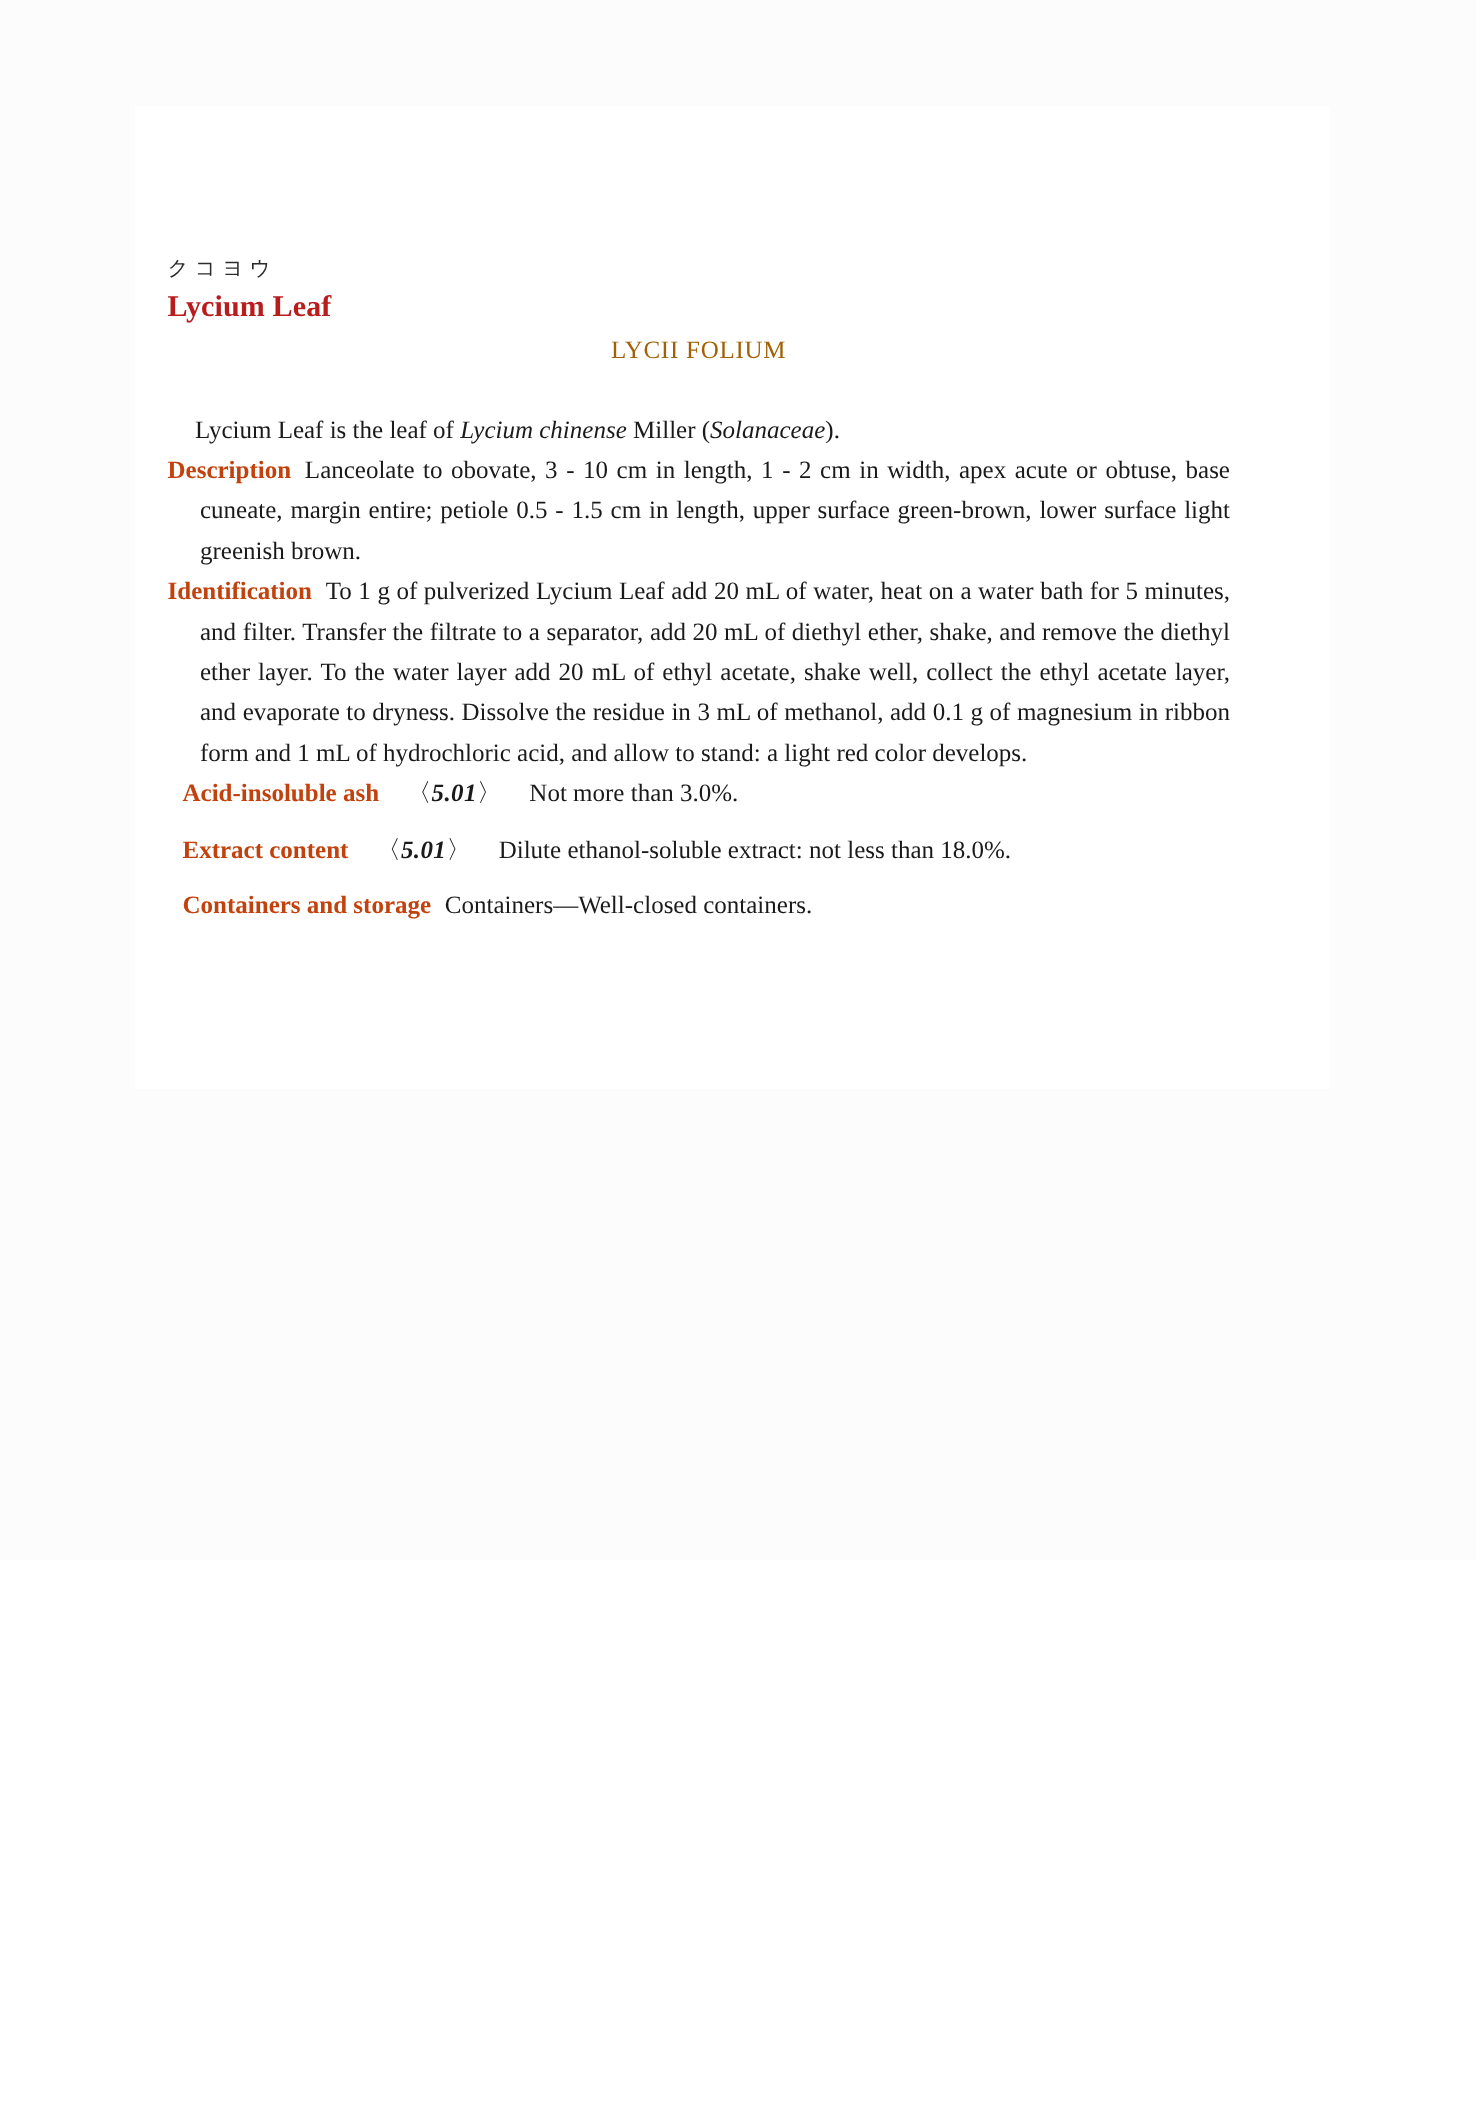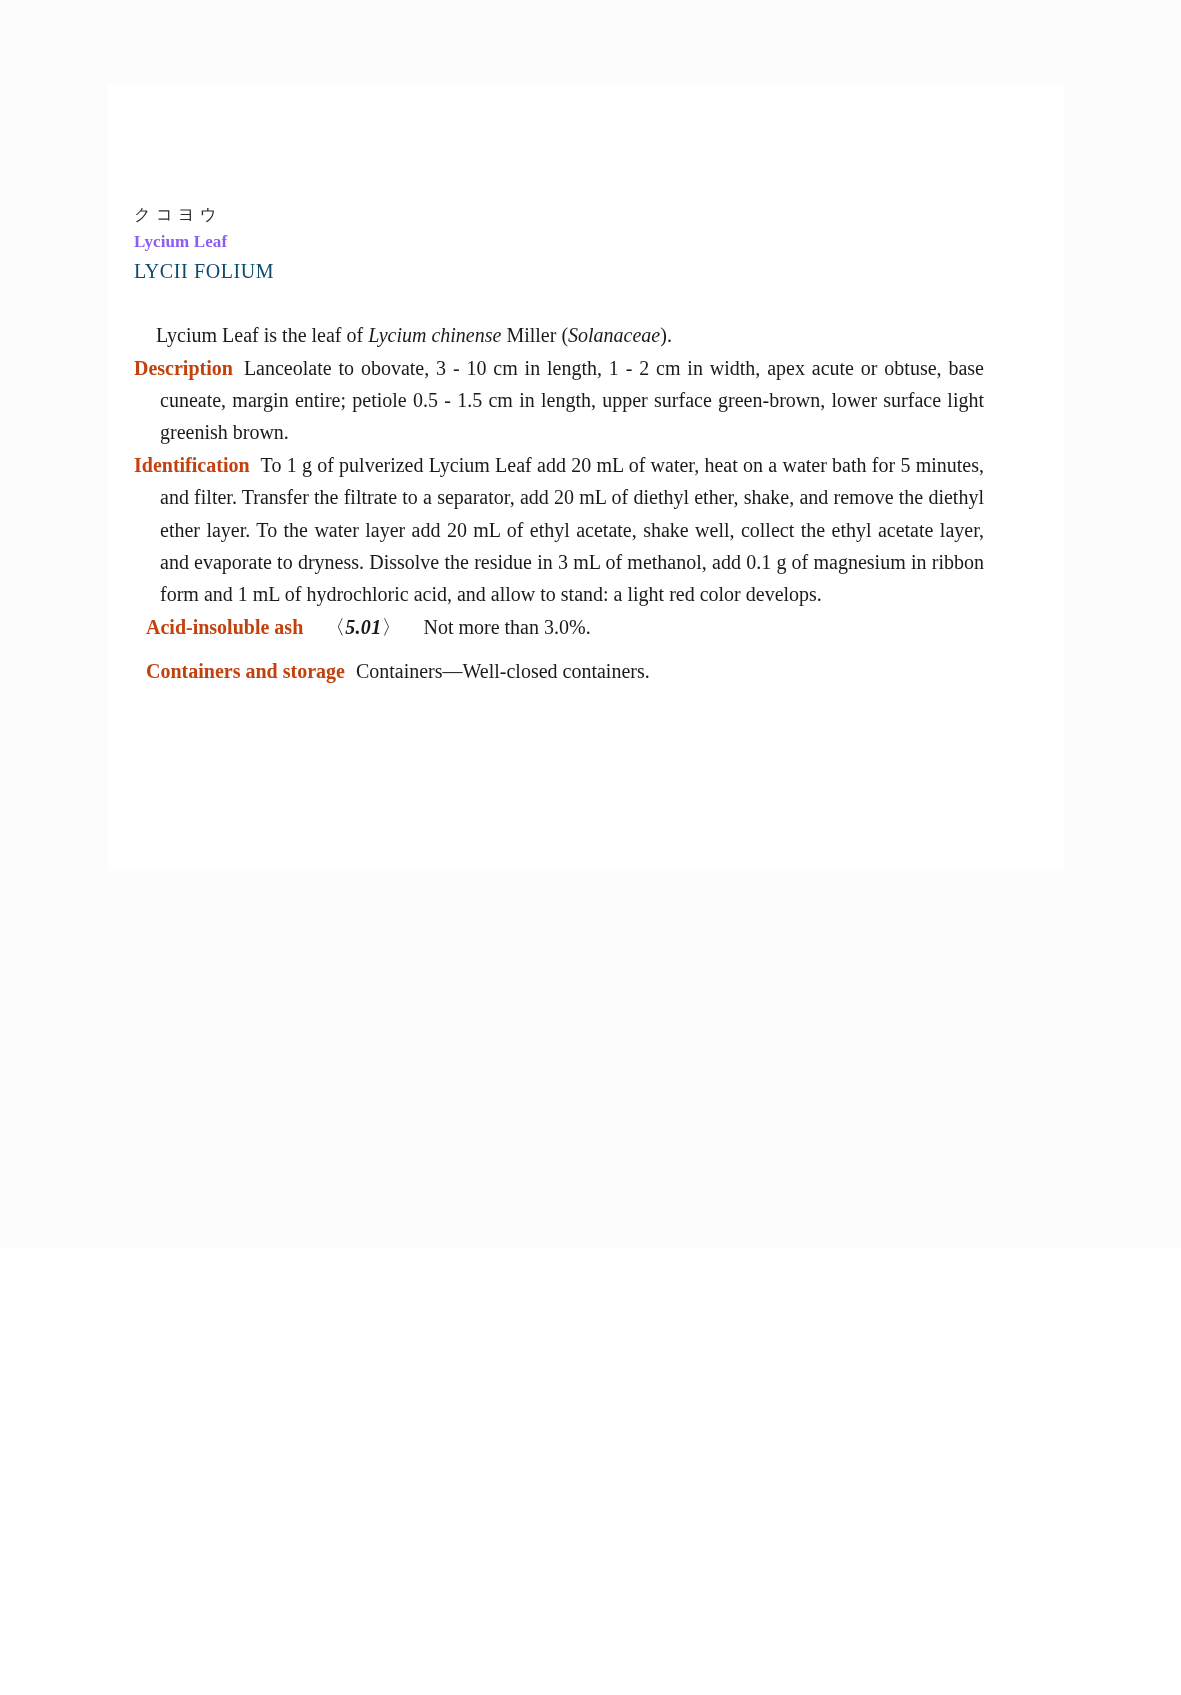--- a/index.html
+++ b/index.html
@@ -38,34 +38,35 @@
   
   .kana {
     font-size: 16.5px;
     letter-spacing: 5px;
     color: #2b2b2b;
     line-height: 1.2;
     margin: 0 0 7px 0;
     font-weight: 400;
   }
   .title-en {
-    font-size: 17px;
+    font-size: 24px;
     font-weight: bold;
-    color: #8b5cf6;
+    color: #b91c1c;
     line-height: 1.2;
     margin: 0 0 7px 0;
     letter-spacing: 0.1px;
   }
   .title-latin {
     font-size: 20px;
     font-weight: 400;
-    color: #0c4a6e;
+    color: #a16207;
     line-height: 1.2;
     margin: 0;
     letter-spacing: 0.6px;
+    text-align: center;
   }
 
   
   .body-block {
     margin-top: 36px;
     font-size: 20px;
     color: #1a1a1a;
     line-height: 1.62;
   }
   .para {
@@ -137,19 +138,20 @@
 
         <p class="para indent-first"><span>Lycium Leaf is the leaf of </span><span class="it">Lycium chinense</span><span> Miller (</span><span class="it">Solanaceae</span><span>).</span></p>
 
         <p class="para hang"><span class="lbl">Description</span><span class="sp-after-lbl"></span><span>Lanceolate to obovate, </span><span class="num">3 - 10</span><span> cm in length, </span><span class="num">1 - 2</span><span> cm in width, apex acute or obtuse, base cuneate, margin entire; petiole </span><span class="num">0.5 - 1.5</span><span> cm in length, upper surface green-brown, lower surface light greenish brown.</span></p>
 
 
         <p class="para hang"><span class="lbl">Identification</span><span class="sp-after-lbl"></span><span>To </span><span class="num">1</span><span> g of pulverized Lycium Leaf add </span><span class="num">20</span><span> mL of water, heat on a water bath for </span><span class="num">5</span><span> minutes, and filter. Transfer the filtrate to a separator, add </span><span class="num">20</span><span> mL of diethyl ether, shake, and remove the diethyl ether layer. To the water layer add </span><span class="num">20</span><span> mL of ethyl acetate, shake well, collect the ethyl acetate layer, and evaporate to dryness. Dissolve the residue in </span><span class="num">3</span><span> mL of methanol, add </span><span class="num">0.1</span><span> g of magnesium in ribbon form and </span><span class="num">1</span><span> mL of hydrochloric acid, and allow to stand: a light red color develops.</span></p>
 
         <p class="para sect-row"><span class="lbl">Acid-insoluble ash</span><span class="sp-wide"></span><span class="ang">〈</span><span class="ref">5.01</span><span class="ang">〉</span><span class="sp-wide"></span><span>Not more than </span><span>3.0%</span><span>.</span></p>
 
+        <p class="para sect-row"><span class="lbl">Extract content</span><span class="sp-wide"></span><span class="ang">〈</span><span class="ref">5.01</span><span class="ang">〉</span><span class="sp-wide"></span><span>Dilute ethanol-soluble extract: not less than </span><span>18.0%</span><span>.</span></p>
 
         <p class="para sect-row"><span class="lbl">Containers and storage</span><span class="sp-after-lbl"></span><span>Containers—Well-closed containers.</span></p>
 
       </div>
     </div>
   </div>
 </div>
 
 </body></html>

